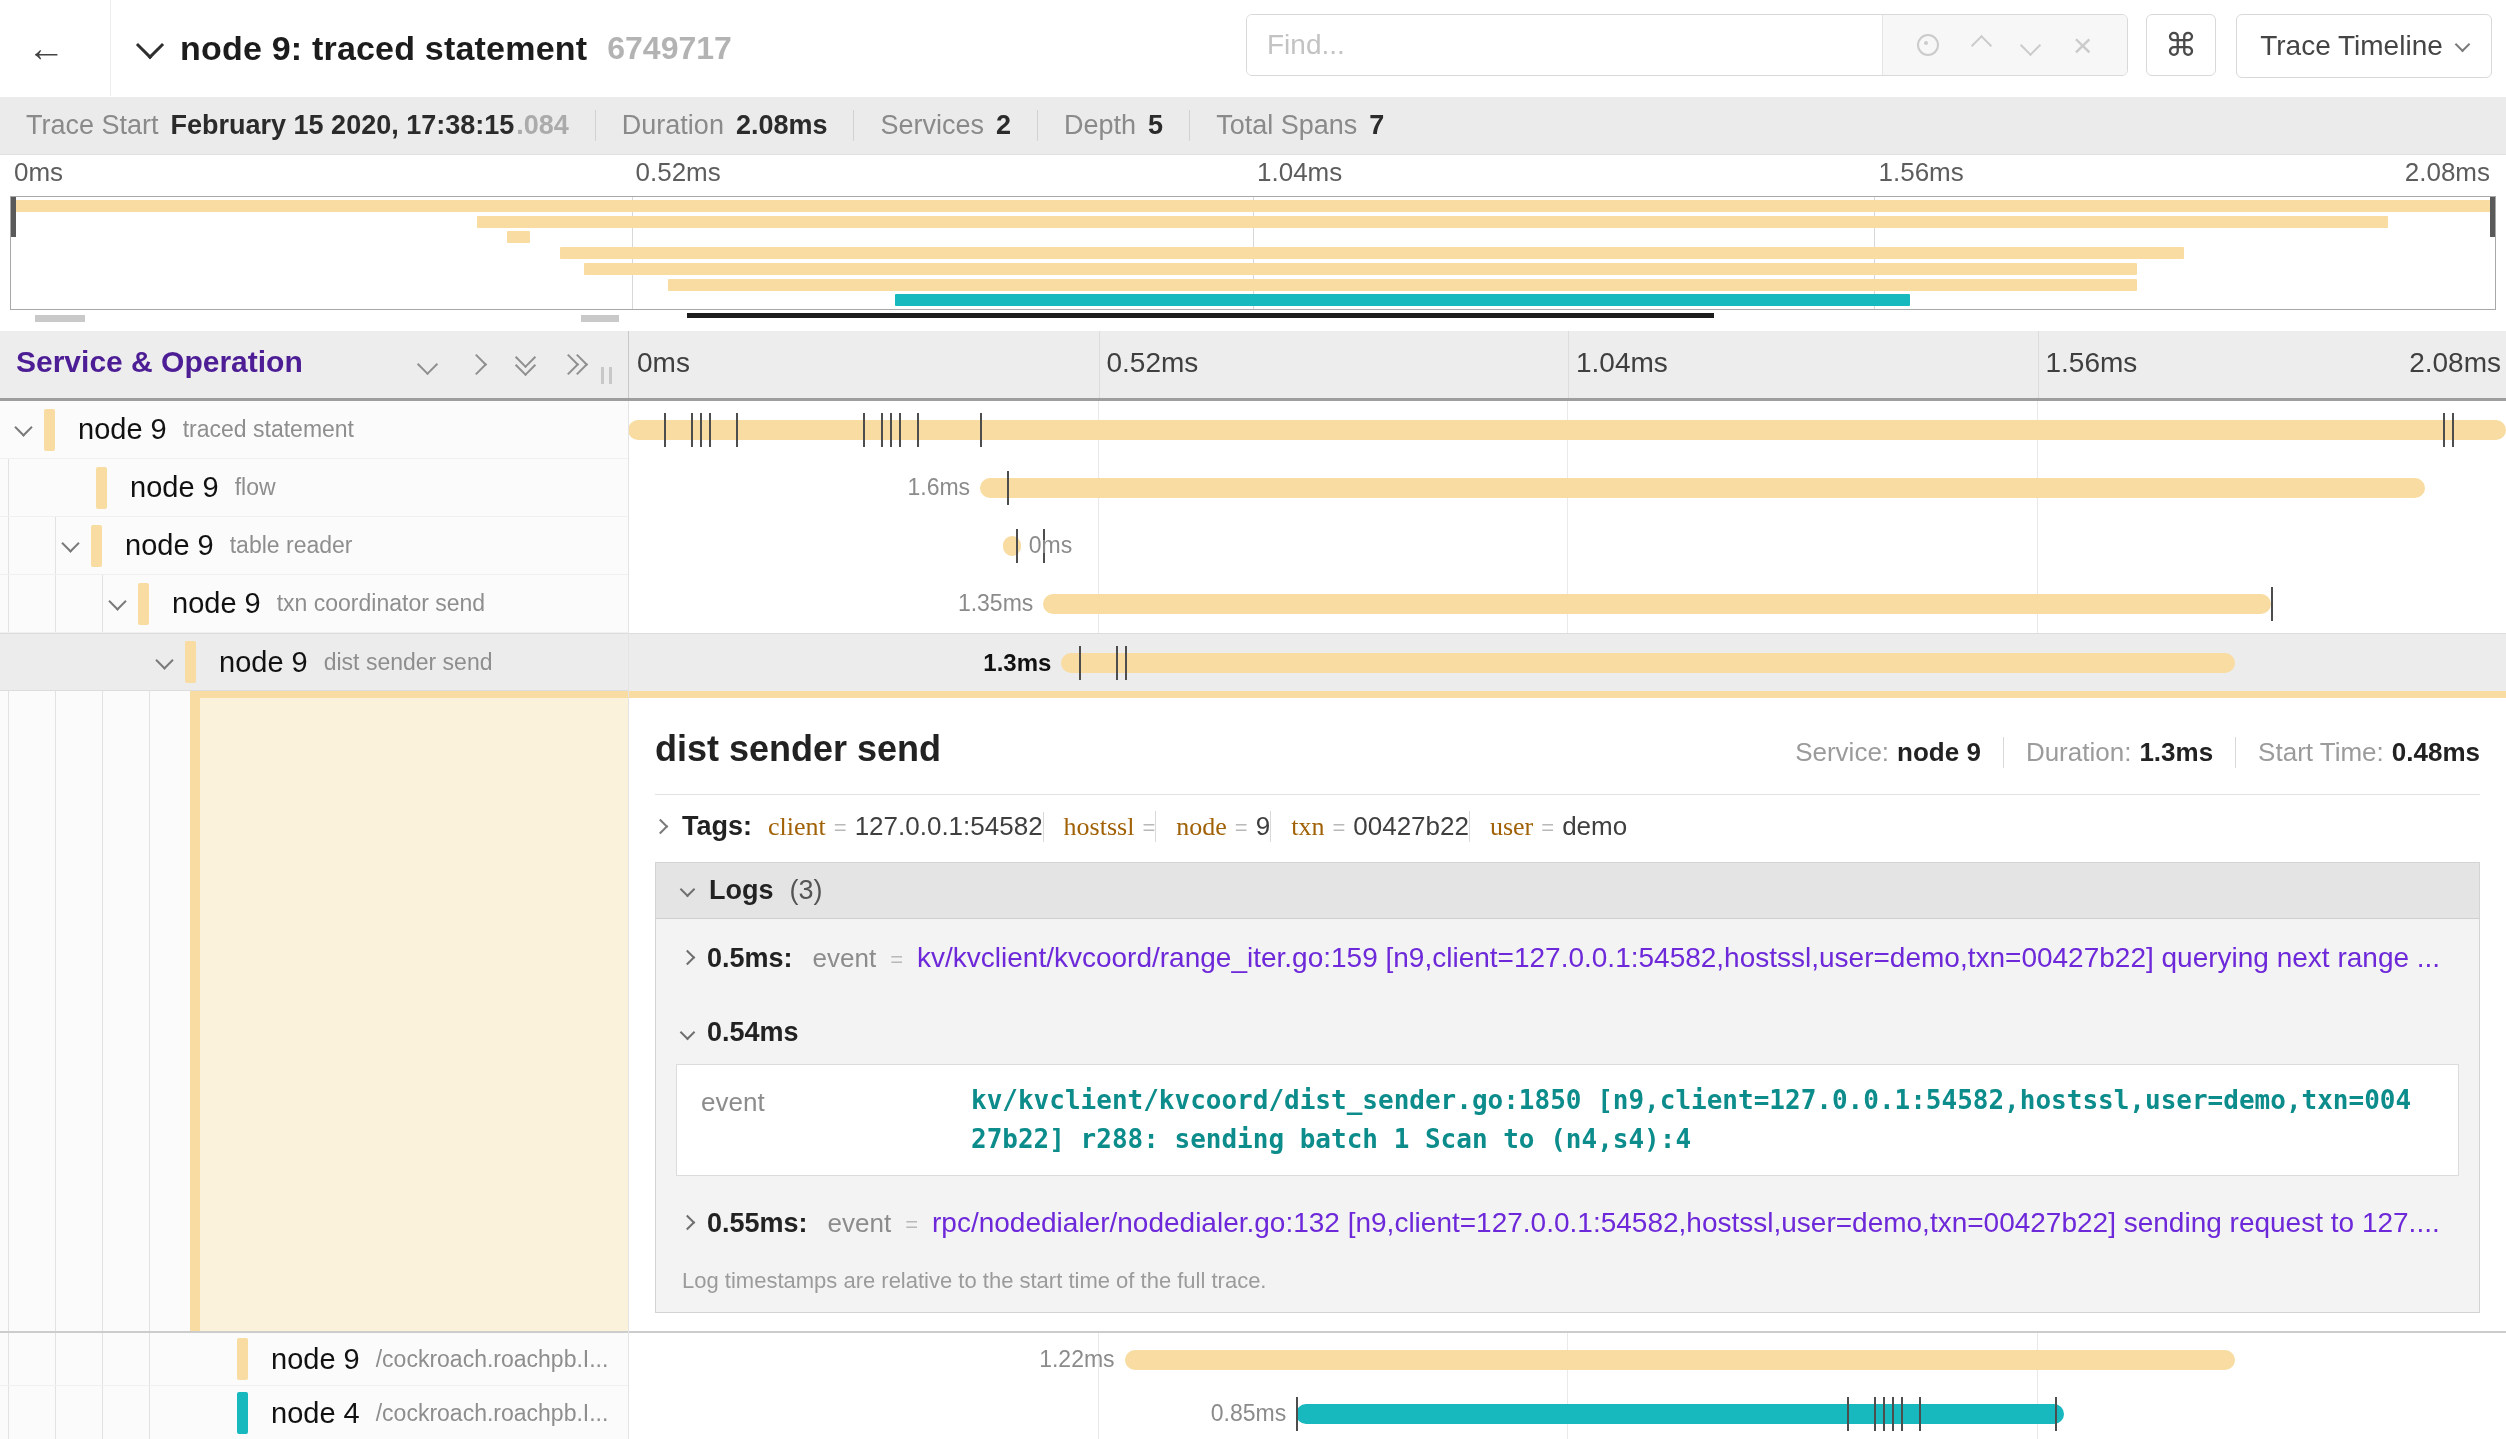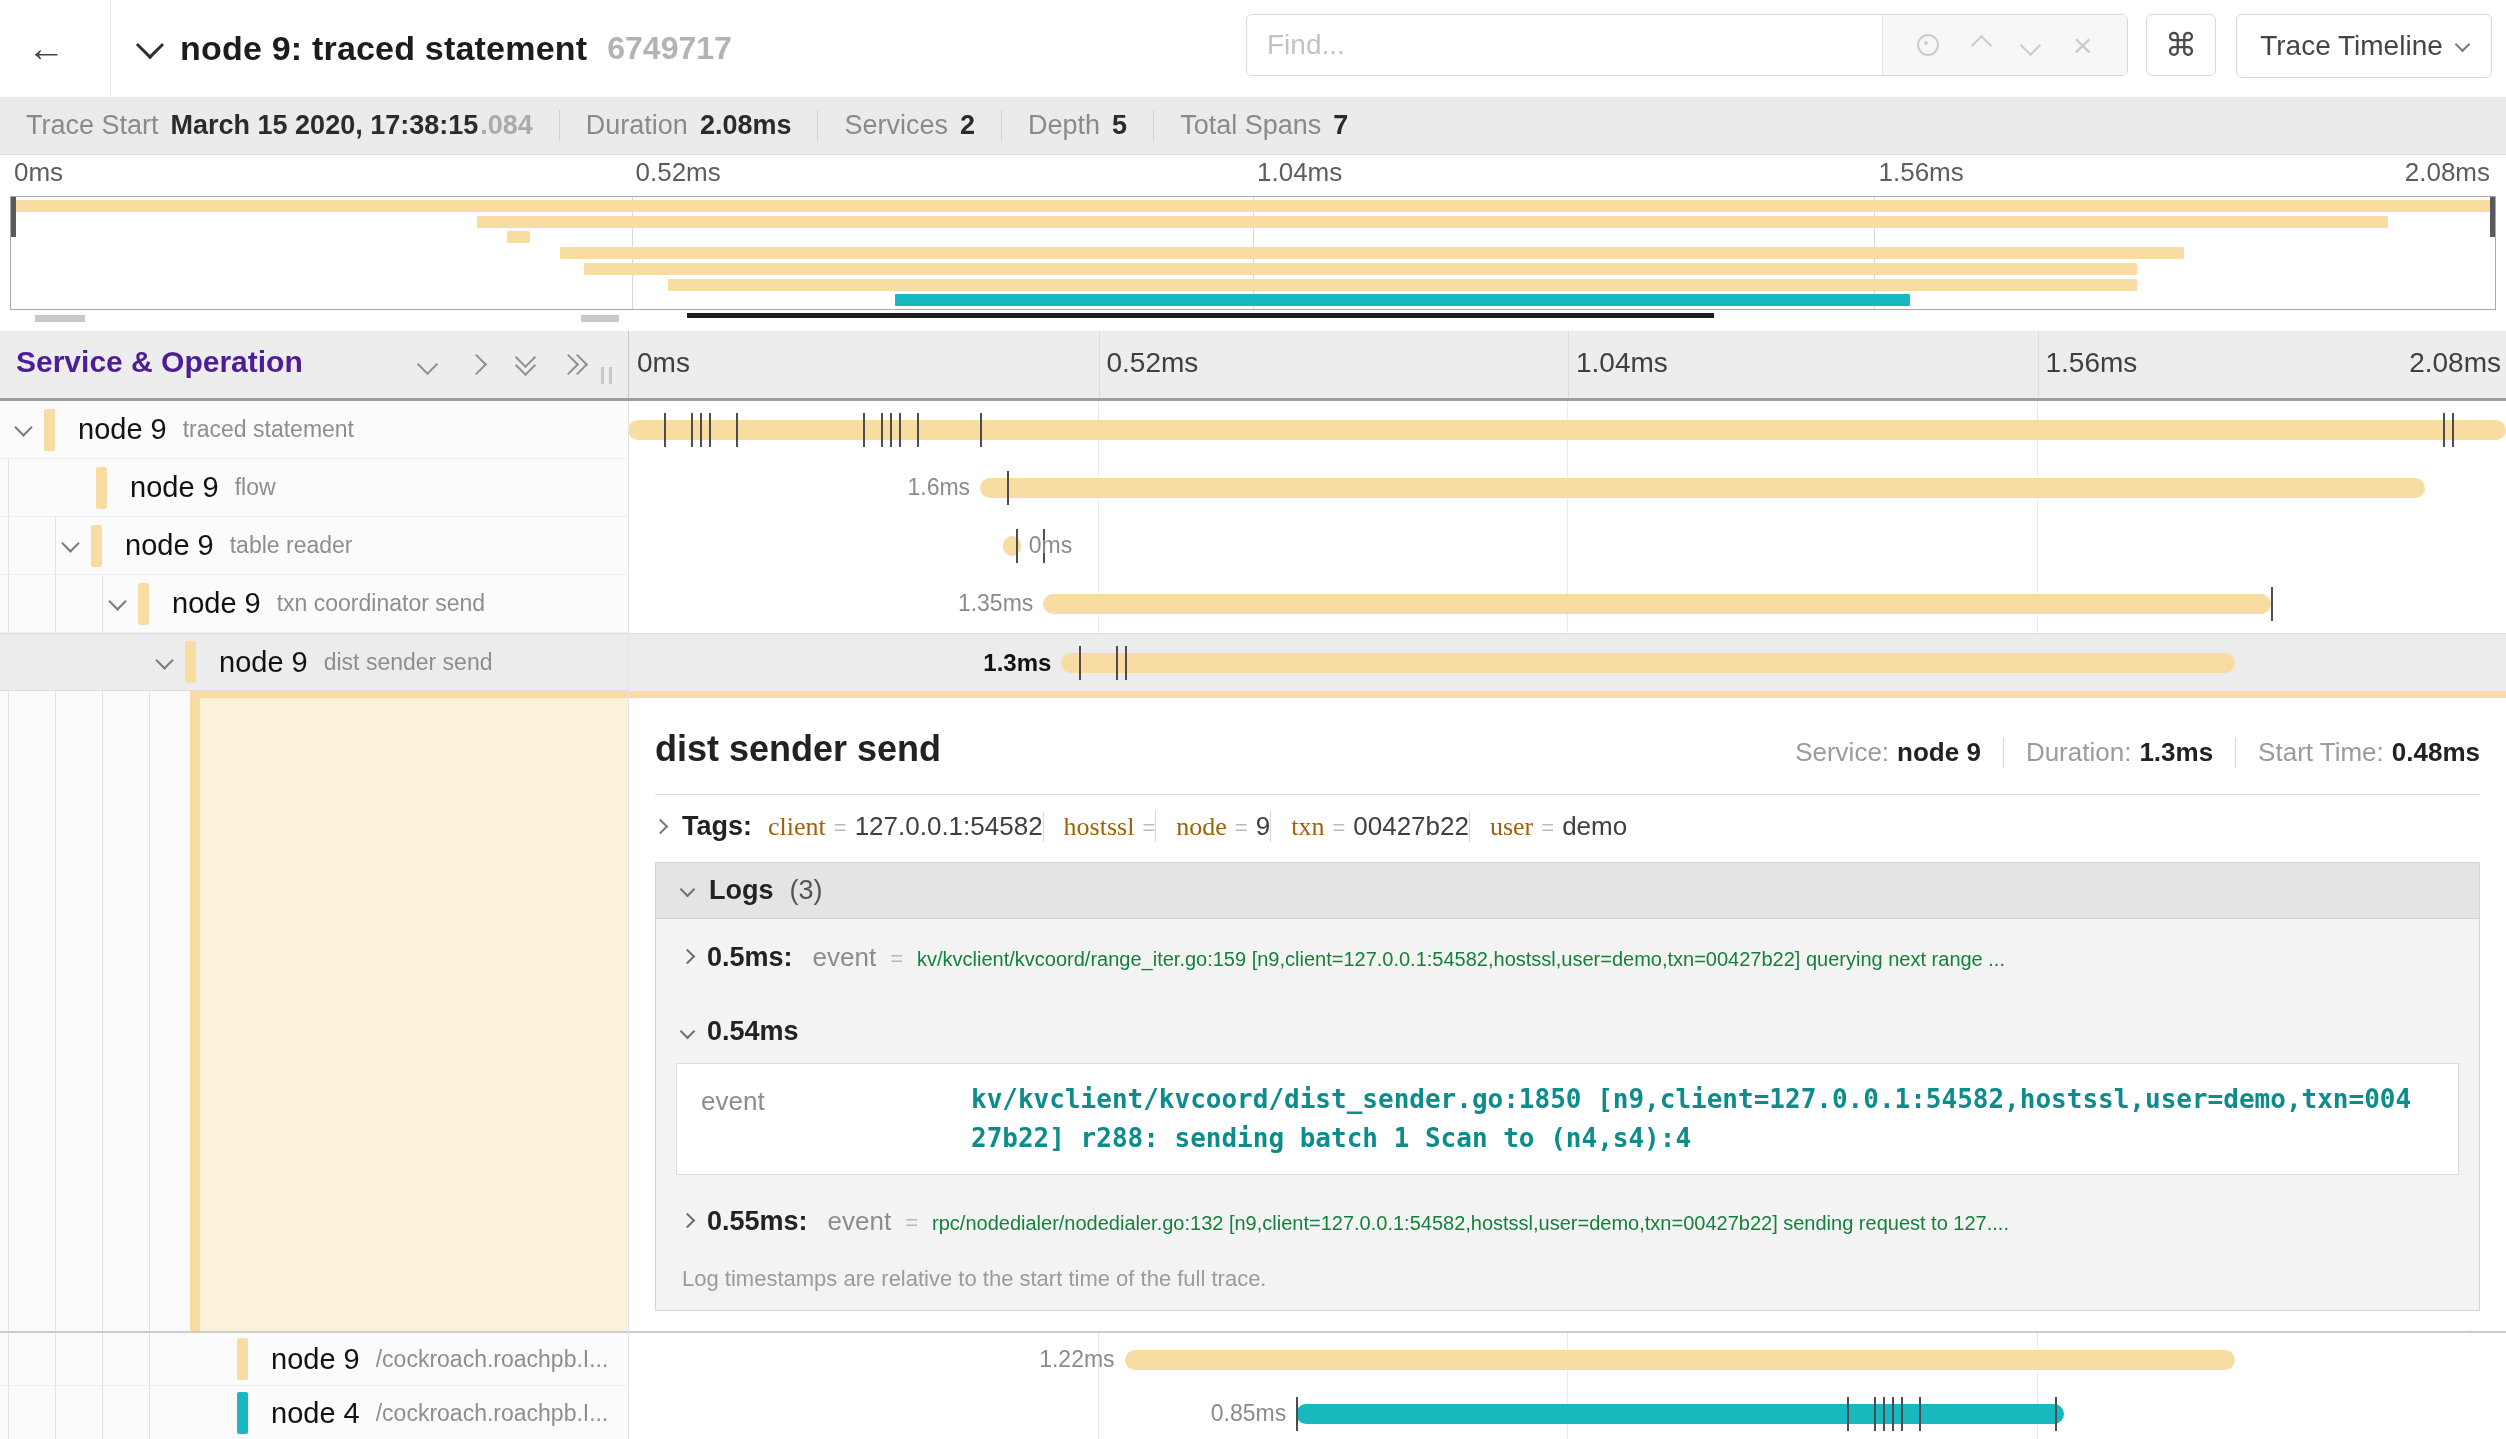--- a/index.html
+++ b/index.html
@@ -119,21 +119,21 @@
   #logs-header{background:#e4e4e4;border-bottom:1px solid #cfcfcf;display:flex;align-items:center;
                gap:16px;padding:12px 26px;cursor:pointer;}
   #logs-header .chv{color:#6f6f6f;margin-top:-2px;}
   #logs-label{font-size:27px;font-weight:700;color:#222;}
   #logs-count{font-size:27px;color:#555;}
   .log-entry{display:flex;align-items:baseline;gap:14px;padding:23px 26px;cursor:pointer;}
   .log-entry .chv{color:#6f6f6f;flex:none;align-self:center;margin-top:-2px;}
   .log-time{font-size:27px;font-weight:700;color:#222;white-space:nowrap;}
   .log-key{font-size:26px;color:#8c8c8c;margin-left:6px;}
   .log-eq{font-size:22px;color:#b9b9b9;}
-  .log-preview{font-size:20px;color:#15803d;white-space:nowrap;overflow:hidden;flex:1;}
+  .log-preview{font-size:28px;color:#6d28d9;white-space:nowrap;overflow:hidden;flex:1;}
   .log-exp-head{display:flex;align-items:center;gap:14px;padding:20px 26px 0 26px;cursor:pointer;}
   .log-exp-head .chv{color:#6f6f6f;}
   .kv-box{margin:16px 20px 8px 20px;background:#fff;border:1px solid #dcdcdc;display:flex;
           padding:16px 24px;}
   .kv-key{width:270px;flex:none;font-size:26px;color:#8c8c8c;padding-top:6px;}
   .kv-val{width:1452px;font-family:"DejaVu Sans Mono",monospace;font-size:26px;line-height:39px;
           color:#0d8c8c;font-weight:700;word-break:break-all;}
   #logs-note{font-size:22px;color:#9b9b9b;padding:6px 26px 18px 26px;}
   .d-footer{display:flex;justify-content:flex-end;align-items:center;gap:10px;margin-top:14px;}
   #spanid-label{font-size:26px;color:#b9b9b9;}
@@ -165,21 +165,21 @@
     <button id="cmd-btn" class="abs">⌘</button>
     <div id="view-dd" class="abs">
       <span class="lbl">Trace Timeline</span>
       <span class="chv sm down"></span>
     </div>
   </div>
 
   <div id="summary" class="abs">
       <div class="sum-item">
         <span class="sum-label">Trace Start</span>
-        <span class="sum-value">March 15 2020, 17:38:15</span>
+        <span class="sum-value">February 15 2020, 17:38:15</span>
         <span class="sum-suffix">.084</span>
       </div>
       <div class="sum-item">
         <span class="sum-label">Duration</span>
         <span class="sum-value">2.08ms</span>
       </div>
       <div class="sum-item">
         <span class="sum-label">Services</span>
         <span class="sum-value">2</span>
       </div>

